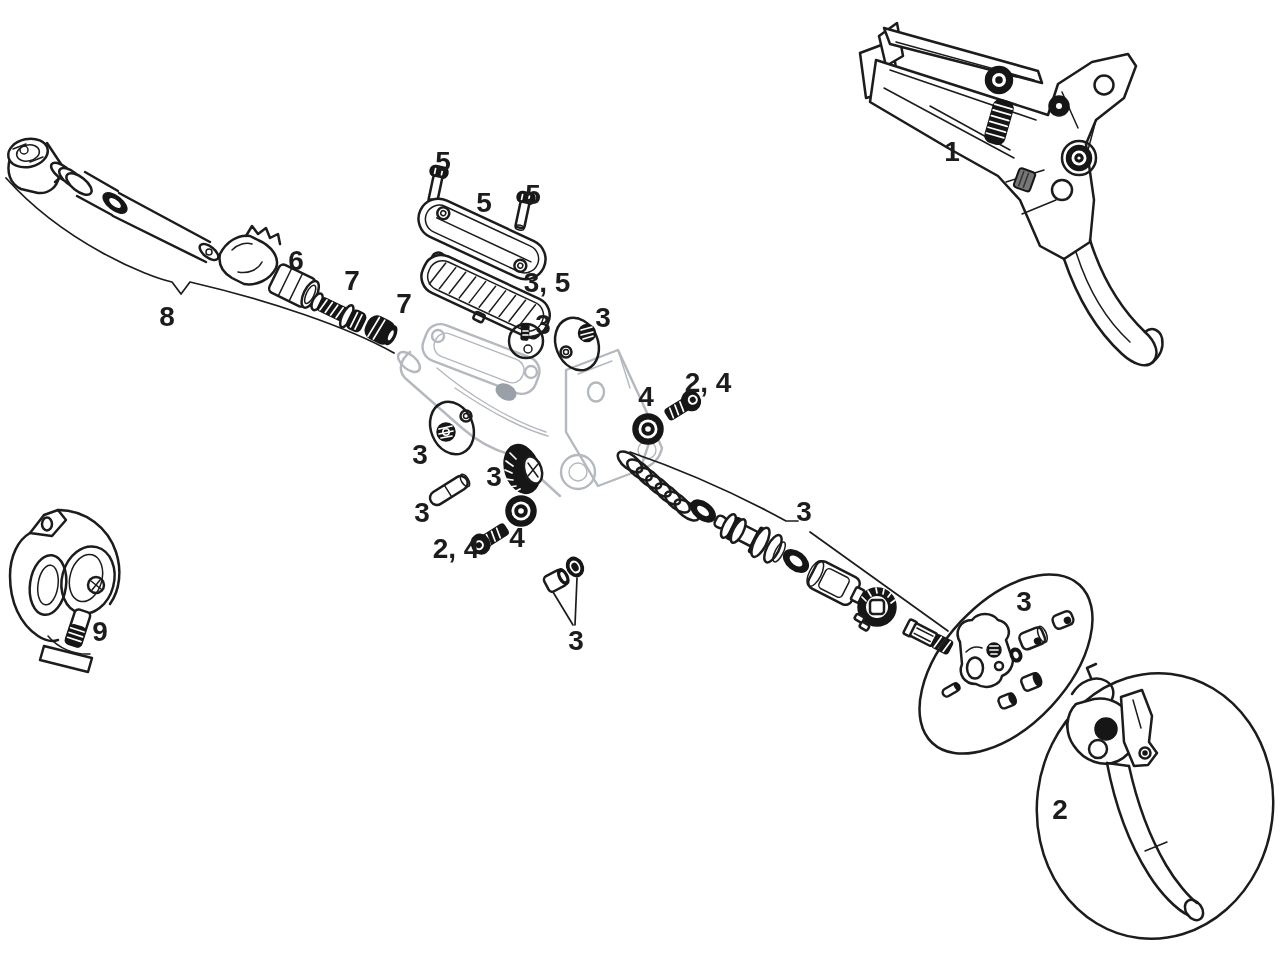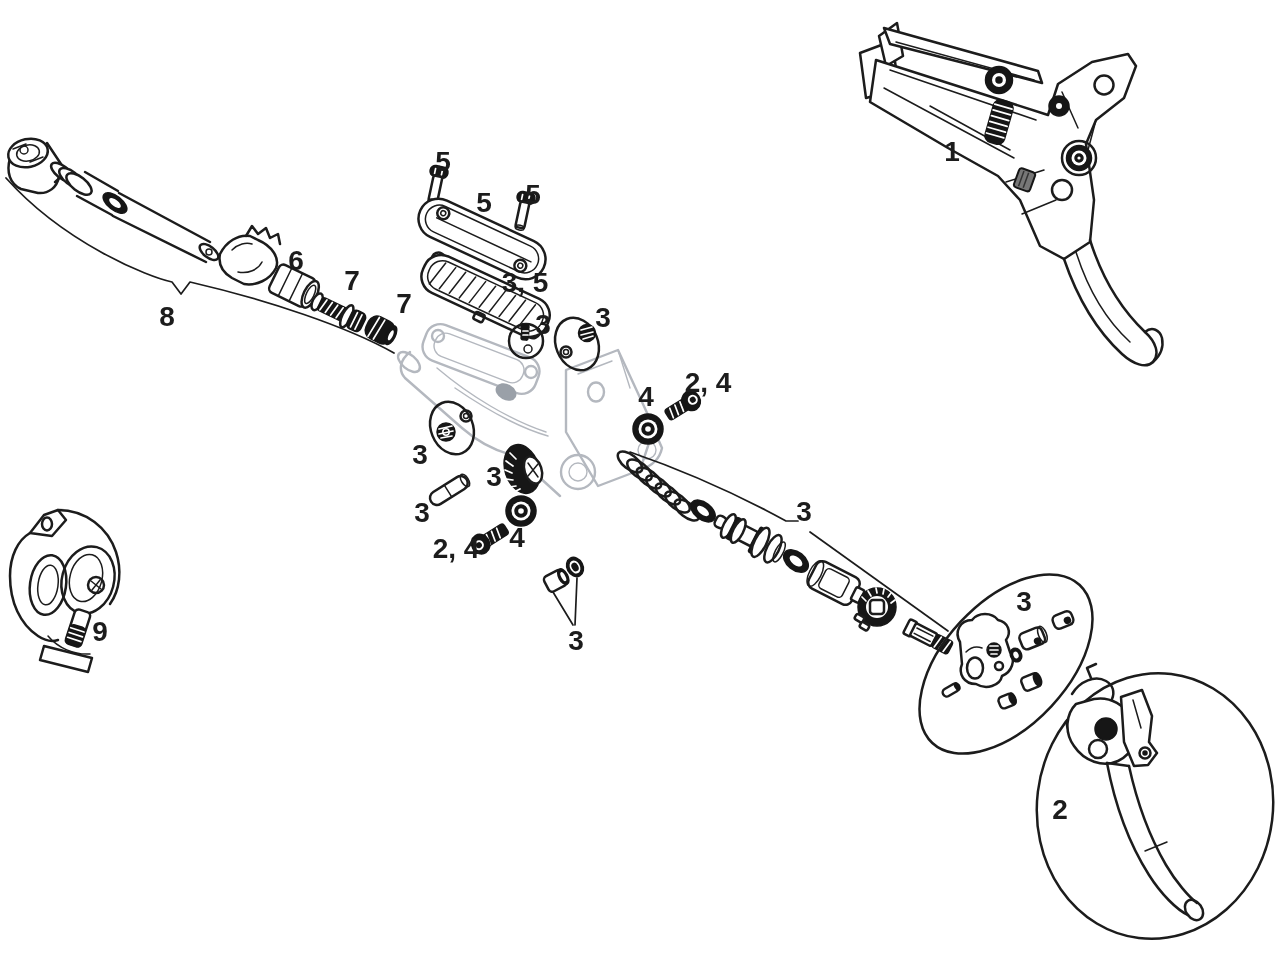--- a/index.html
+++ b/index.html
@@ -381,21 +381,21 @@
   <span class="lbl" style="left:952px;top:152px">1</span>
   <span class="lbl" style="left:1060px;top:810px">2</span>
   <span class="lbl" style="left:1024px;top:602px">3</span>
   <span class="lbl" style="left:804px;top:512px">3</span>
   <span class="lbl" style="left:576px;top:641px">3</span>
   <span class="lbl" style="left:422px;top:513px">3</span>
   <span class="lbl" style="left:420px;top:455px">3</span>
   <span class="lbl" style="left:494px;top:477px">3</span>
   <span class="lbl" style="left:543px;top:325px">3</span>
   <span class="lbl" style="left:603px;top:318px">3</span>
-  <span class="lbl" style="left:525px;top:283px">3, 5</span>
+  <span class="lbl" style="left:547px;top:283px">3, 5</span>
   <span class="lbl" style="left:517px;top:538px">4</span>
   <span class="lbl" style="left:646px;top:397px">4</span>
   <span class="lbl" style="left:456px;top:549px">2, 4</span>
   <span class="lbl" style="left:708px;top:383px">2, 4</span>
   <span class="lbl" style="left:443px;top:162px">5</span>
   <span class="lbl" style="left:484px;top:203px">5</span>
   <span class="lbl" style="left:533px;top:195px">5</span>
   <span class="lbl" style="left:296px;top:261px">6</span>
   <span class="lbl" style="left:352px;top:281px">7</span>
   <span class="lbl" style="left:404px;top:304px">7</span>

